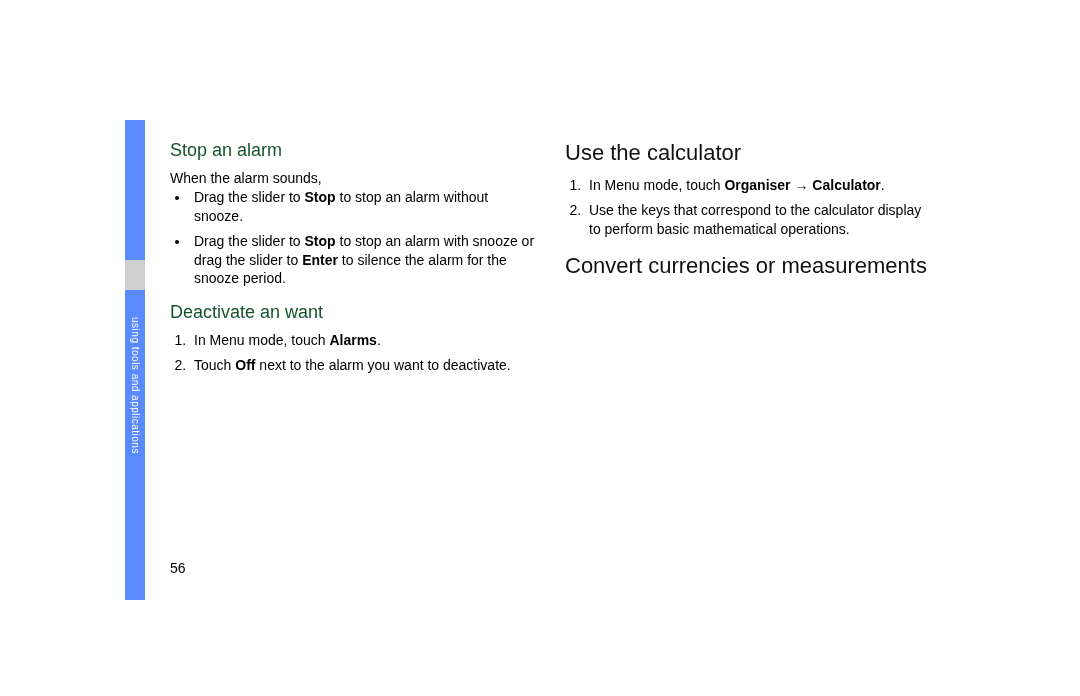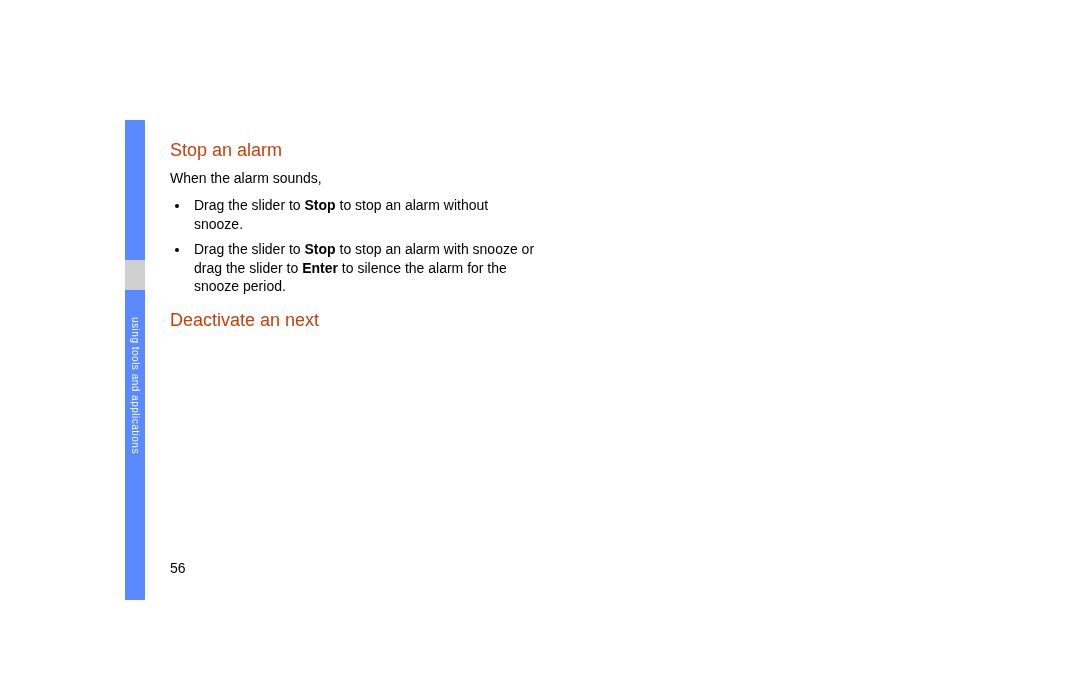--- a/index.html
+++ b/index.html
@@ -67,27 +67,27 @@
   h2.section {
     font-size: 22px;
     font-weight: 400;
     color: #111;
     margin-bottom: 10px;
     line-height: 1.2;
   }
   h3.sub {
     font-size: 18px;
     font-weight: 400;
-    color: #c2410c;
+    color: #14532d;
     margin-bottom: 8px;
   }
   p.body {
     font-size: 14px;
     line-height: 1.35;
-    margin-bottom: 8px;
+    margin-bottom: 0;
   }
   ul.bullets, ol.nums {
     padding-left: 20px;
     margin-bottom: 14px;
   }
   ul.bullets li, ol.nums li {
     font-size: 14px;
     line-height: 1.35;
     margin-bottom: 6px;
     padding-left: 4px;
@@ -120,22 +120,40 @@
     <p class="body">When the alarm sounds,</p>
     <ul class="bullets">
       <li>
         <span>Drag the slider to </span><span class="b">Stop</span><span> to stop an alarm without snooze.</span>
       </li>
       <li>
         <span>Drag the slider to </span><span class="b">Stop</span><span> to stop an alarm with snooze or drag the slider to </span><span class="b">Enter</span><span> to silence the alarm for the snooze period.</span>
       </li>
     </ul>
 
-    <h3 class="sub">Deactivate an next</h3>
+    <h3 class="sub">Deactivate an want</h3>
+    <ol class="nums">
+      <li>
+        <span>In Menu mode, touch </span><span class="b">Alarms</span><span>.</span>
+      </li>
+      <li>
+        <span>Touch </span><span class="b">Off</span><span> next to the alarm you want to deactivate.</span>
+      </li>
+    </ol>
   </div>
 
   <div class="col">
 
+    <h2 class="section">Use the calculator</h2>
+    <ol class="nums">
+      <li>
+        <span>In Menu mode, touch </span><span class="b">Organiser</span><span> → </span><span class="b">Calculator</span><span>.</span>
+      </li>
+      <li>
+        <span>Use the keys that correspond to the calculator display to perform basic mathematical operations.</span>
+      </li>
+    </ol>
 
+    <h2 class="section">Convert currencies or measurements</h2>
   </div>
 </div>
 
 <div class="pagenum">56</div>
 
 </body></html>

